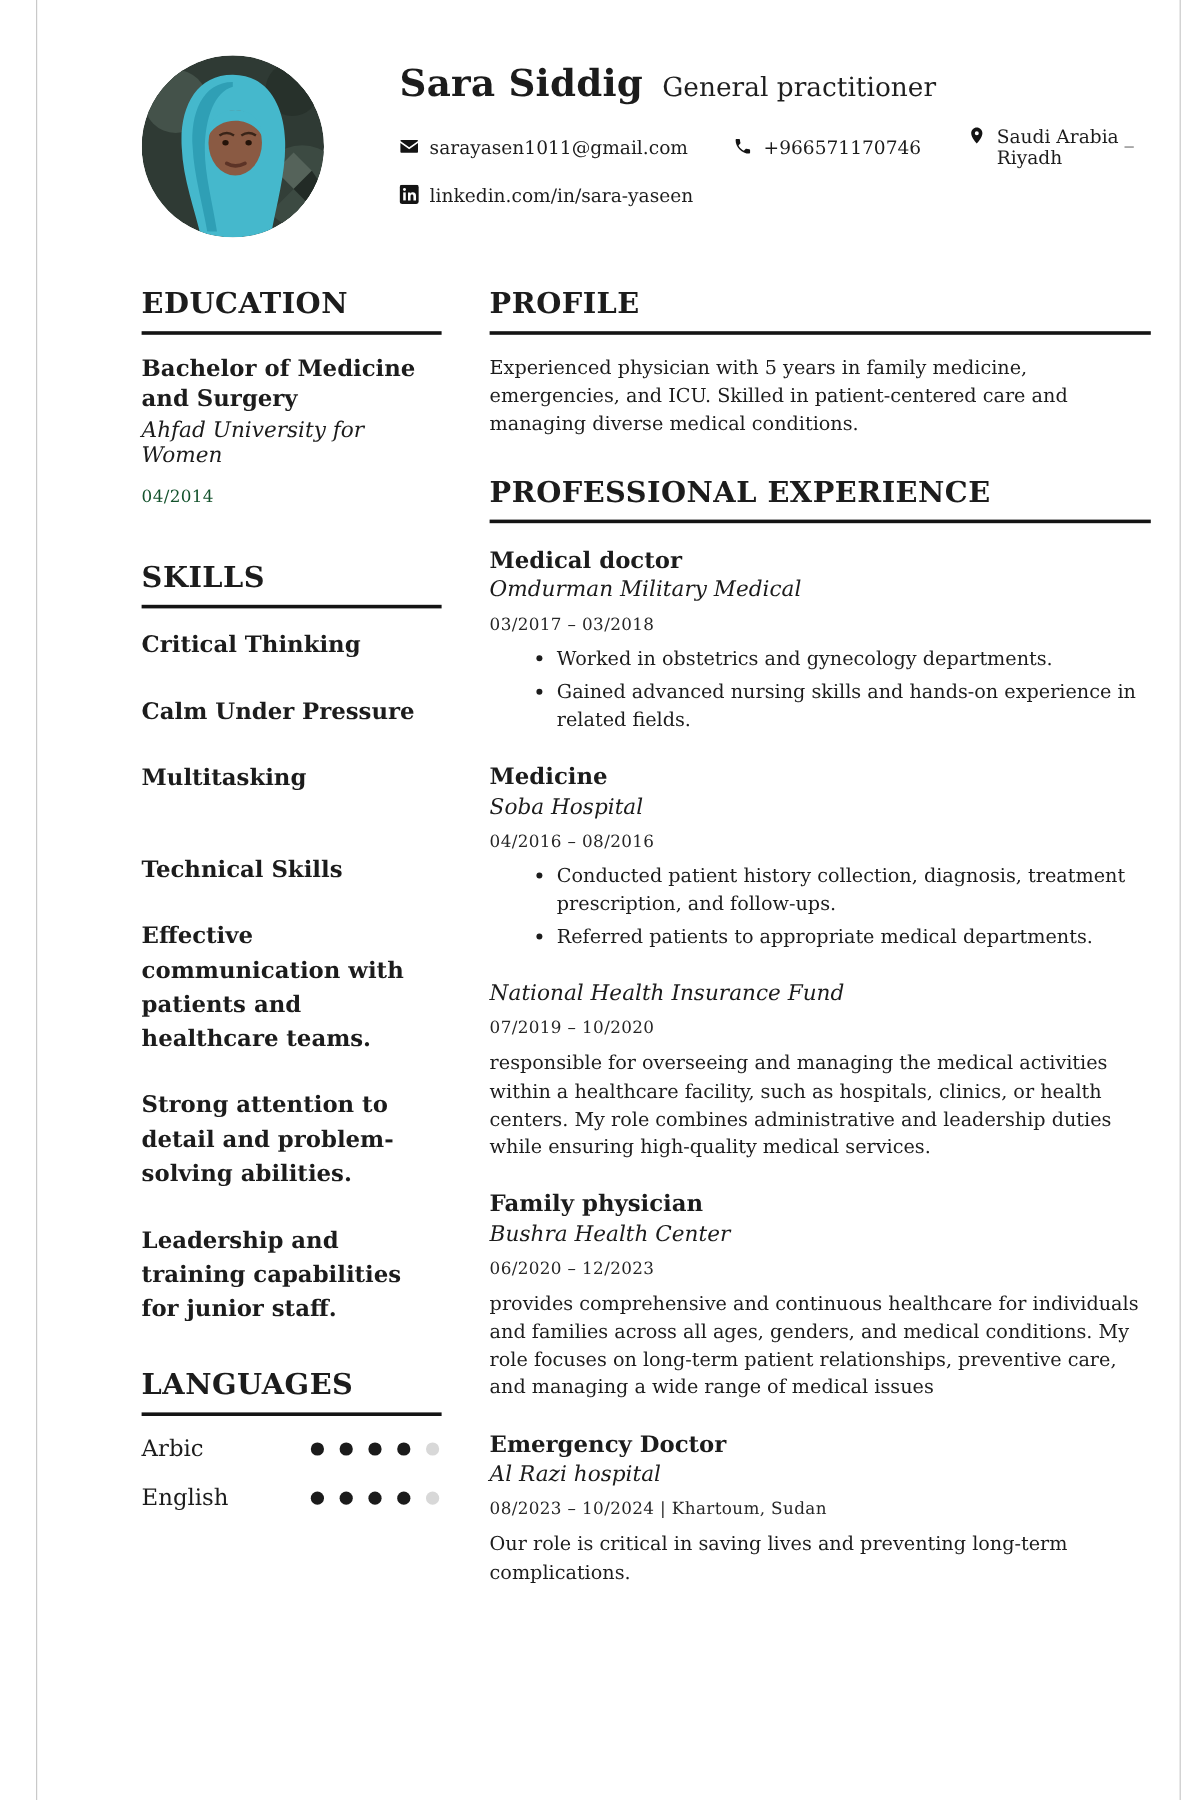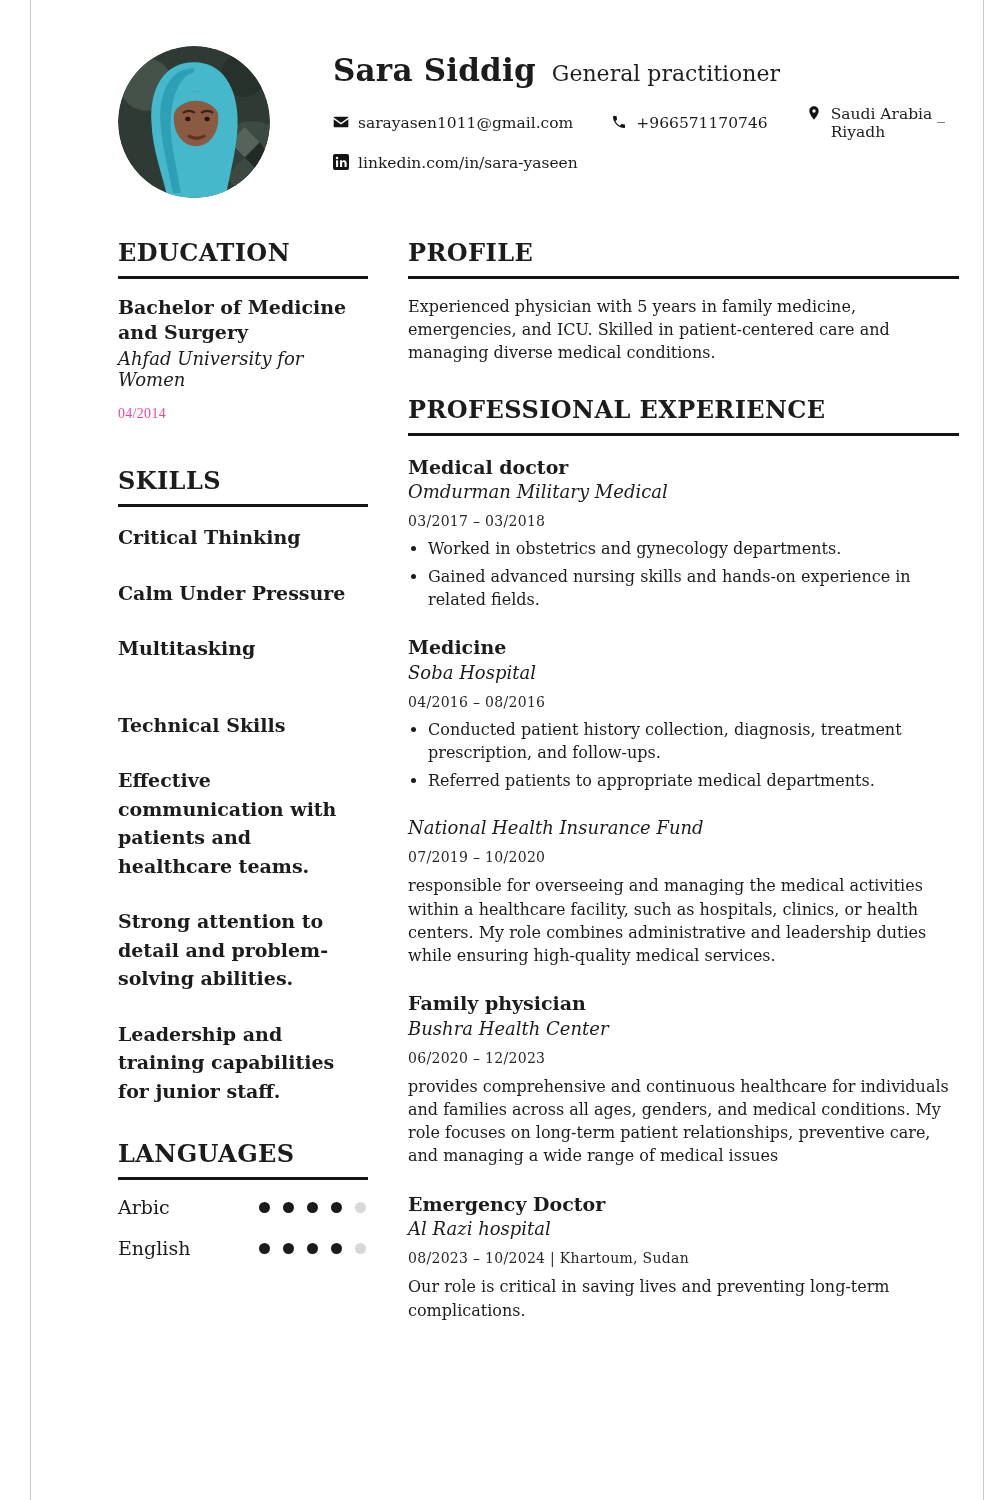--- a/index.html
+++ b/index.html
@@ -44,21 +44,21 @@
 
   .section-heading {
     font-size: 24px; font-weight: 700; letter-spacing: 0.4px;
     margin: 0 0 16px 0; padding-bottom: 9px;
     border-bottom: 3px solid #141414;
   }
 
   
   .edu-degree { font-size: 19px; font-weight: 700; line-height: 1.32; }
   .edu-school { font-size: 18px; font-style: italic; margin-top: 3px; }
-  .edu-date { font-size: 14px; margin-top: 16px; letter-spacing: 0.3px; color: #ec4899; font-family: Liberation Serif, serif; }
+  .edu-date { font-size: 14px; margin-top: 16px; letter-spacing: 0.3px; color: #14532d; }
 
   .skills-section { margin-top: 44px; }
   .skill-item { font-size: 19px; font-weight: 700; line-height: 1.5; margin-bottom: 27px; }
   .skill-item:nth-child(4) { margin-top: 48px; }
 
   .languages-section { margin-top: 34px; }
   .lang-row { display: flex; justify-content: space-between; align-items: center; margin-bottom: 19px; }
   .lang-name { font-size: 19px; }
   .dots { display: flex; gap: 13px; align-items: center; padding-right: 2px; }
   .dot { width: 11px; height: 11px; border-radius: 50%; background: #d8d8d8; }
@@ -66,21 +66,21 @@
 
   
   .profile-text { font-size: 16px; line-height: 1.45; margin: 0 0 30px 0; }
   .experience-section .section-heading { margin-bottom: 20px; }
 
   .job { margin-bottom: 25px; }
   .job-title-text { font-size: 19px; font-weight: 700; line-height: 1.25; }
   .job-org { font-size: 18px; font-style: italic; margin-top: 2px; }
   .job-date { font-size: 14px; margin: 11px 0 9px 0; letter-spacing: 0.3px; color: #262626; }
   .job-bullets { margin: 0; padding-left: 20px; }
-  .job-bullets li { font-size: 16px; line-height: 1.42; margin-bottom: 5px; }
+  .job-bullets li { font-size: 16px; line-height: 1.42; margin-bottom: 5px; margin-left: 36px; }
   .job-para { font-size: 16px; line-height: 1.45; margin: 0 0 7px 0; }
 </style>
 </head>
 <body>
 
 <div class="page">
 
   <header class="header">
     <div class="avatar">
       <svg viewBox="0 0 150 150" xmlns="http://www.w3.org/2000/svg">

